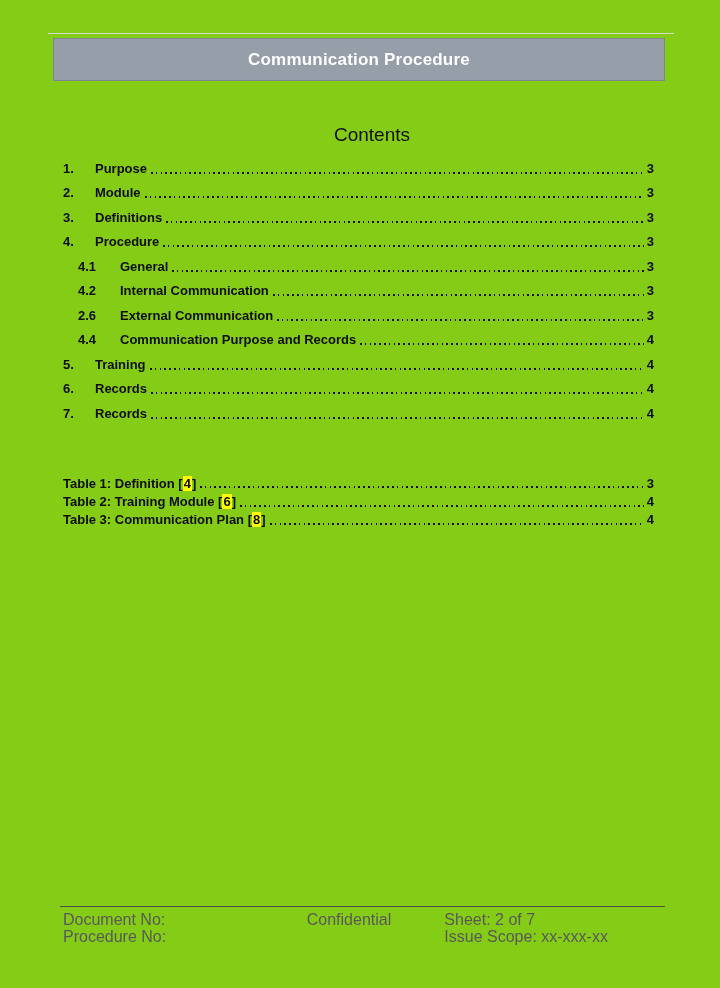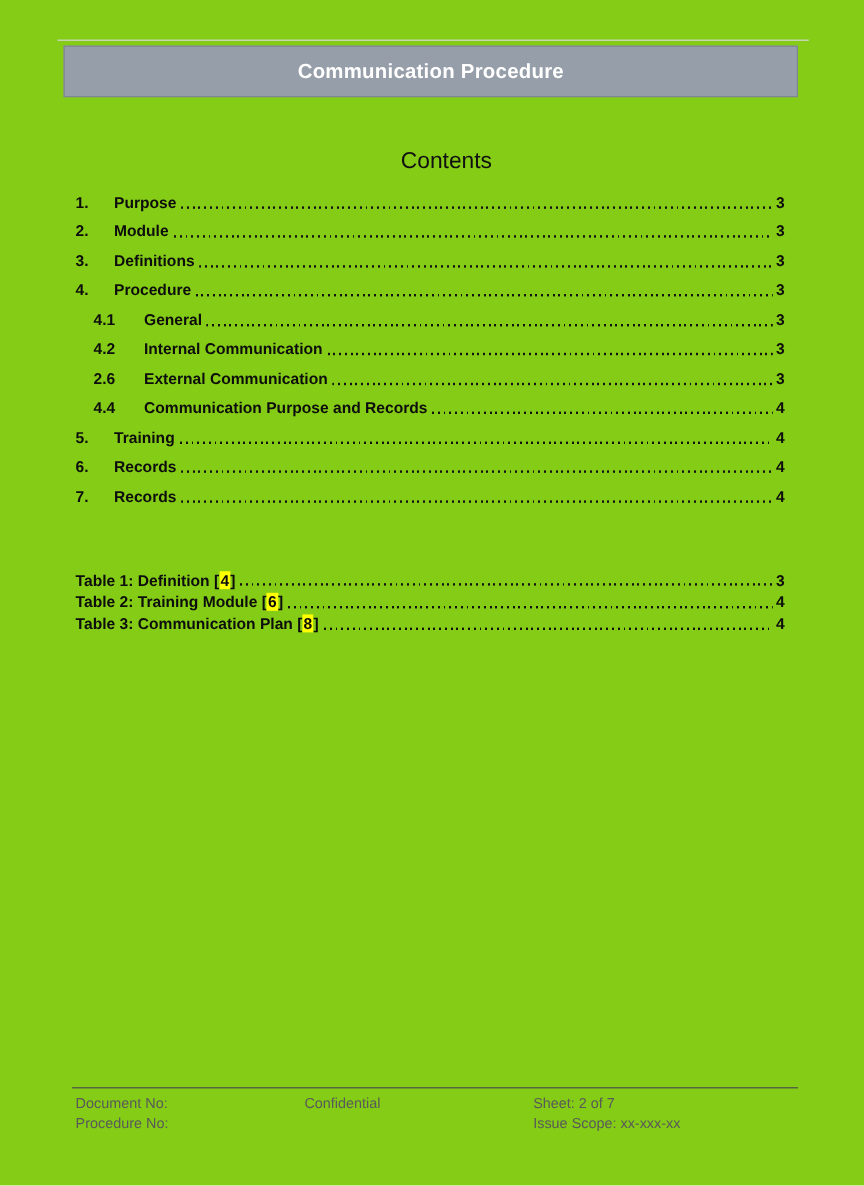--- a/index.html
+++ b/index.html
@@ -99,33 +99,33 @@
     background: #ffff00;
     padding: 0 1px;
   }
 
   
   .page-footer {
     position: absolute;
     left: 60px; top: 906px;
     width: 605px;
     color: #595959;
-    font-size: 12px;
+    font-size: 16px;
   }
   .footer-rule {
     width: 100%; height: 1px;
     background: #4d4d4d;
     margin-bottom: 4px;
   }
   .footer-row {
     display: flex;
     line-height: 17px;
   }
   .footer-row .f-left   { flex: 1 1 0; text-align: left;  padding-left: 3px; }
-  .footer-row .f-center { flex: 1 1 0; }
+  .footer-row .f-center { flex: 1 1 0; text-align: center; }
   .footer-row .f-right  { flex: 1 1 0; text-align: left; padding-right: 30px; }
 </style>
 </head>
 <body>
 
 <div class="page">
 
   <div class="header-rule"></div>
 
   <div class="title-bar">

